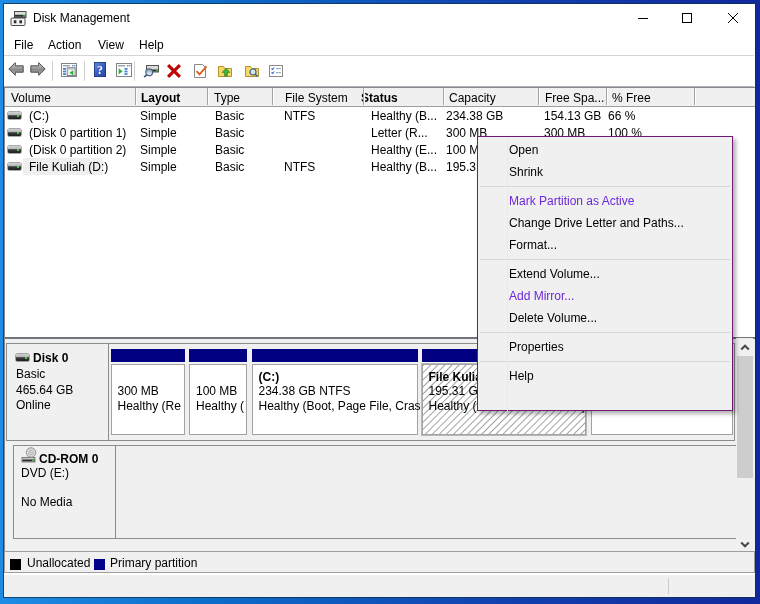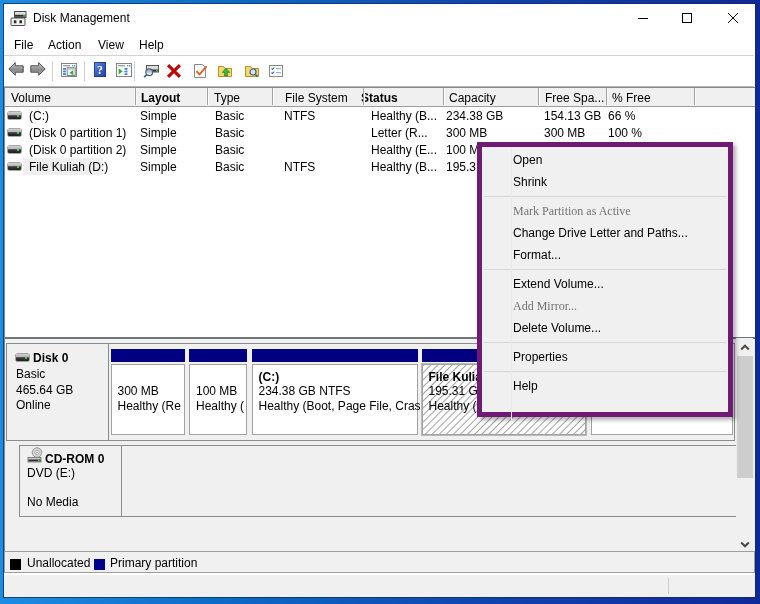--- a/index.html
+++ b/index.html
@@ -39,23 +39,23 @@
 .hatch { background:#fff; }
 
 #sbar { left:732px; top:334px; width:17px; height:215px; background:#f0f0f0; }
 #sbar svg { position:absolute; left:4px; }
 
 #legend { left:0px; top:547px; width:751px; height:22px; background:#f0f0f0; border:1px solid #9d9d9d; }
 .sq { position:absolute; top:7px; width:11px; height:11px; }
 
 #status { left:0px; top:571px; width:751px; height:22px; background:#f0f0f0; }
 
-#cmenu { left:473px; top:138px; width:256px; height:275px; background:#f0f0f0; border:5px solid #701a75; box-shadow:3px 3px 4px rgba(0,0,0,0.3); padding:2px 0 0 0; }
+#cmenu { left:473px; top:132px; width:256px; height:275px; background:#f0f0f0; border:1px solid #701a75; box-shadow:3px 3px 4px rgba(0,0,0,0.3); padding:2px 0 0 0; }
 .mi { position:relative; height:22px; line-height:22px; padding-left:31px; }
-.mi.dis { color:#737373;font-family:Liberation Serif, serif; }
+.mi.dis { color:#6d28d9; }
 .mi.hl { background:#91c9f1; margin:0 1px; padding-left:30px; }
 .msep { height:1px; background:#d7d7d7; margin:3px 2px; }
 </style>
 </head>
 <body>
 <div id="win">
   <div id="inner">
 
     <div class="abs" id="title-icon" style="left:6px; top:6px; width:17px; height:16px;">
       <svg width="17" height="16" viewBox="0 0 17 16">
@@ -264,21 +264,21 @@
           <span class="ptxt" style="top:5px; font-weight:bold;">File Kuliah (D:)</span>
           <span class="ptxt" style="top:19px;">195.31 GB NTFS</span>
           <span class="ptxt" style="top:34px;">Healthy (Basic Data Partition)</span>
         </div>
         <div class="pbar" style="left:584px; width:142px; background:#000;"></div>
         <div class="pbody" style="left:584px; width:142px;">
           <span class="ptxt" style="top:34px;">Unallocated</span>
         </div>
       </div>
 
-      <div class="diskrow" style="left:15px; top:108px; width:729px; height:72px;">
+      <div class="diskrow" style="left:9px; top:108px; width:729px; height:94px;">
         <div class="dlabel">
           <svg class="abs" style="left:7px; top:1px;" width="18" height="17" viewBox="0 0 18 17">
             <rect x="1" y="10.5" width="13" height="4.5" fill="#c9c9c9" stroke="#666" stroke-width="0.8"></rect>
             <rect x="1.5" y="12.5" width="12" height="1.8" fill="#2e2e2e"></rect>
             <rect x="11" y="12.7" width="1.6" height="1.3" fill="#35d435"></rect>
             <circle cx="10" cy="5.5" r="4.8" fill="#d4d4d4" stroke="#888" stroke-width="0.8"></circle>
             <circle cx="10" cy="5.5" r="2.1" fill="#efefef" stroke="#999" stroke-width="0.6"></circle>
             <circle cx="10" cy="5.5" r="0.9" fill="#aaa"></circle>
           </svg>
           <span class="cell" style="left:25px; top:6px; font-weight:bold;">CD-ROM 0</span>

